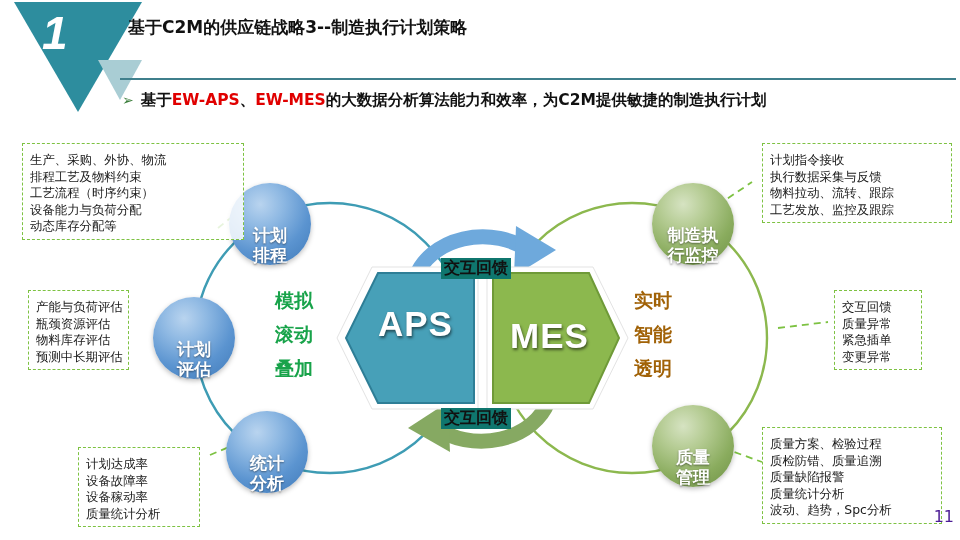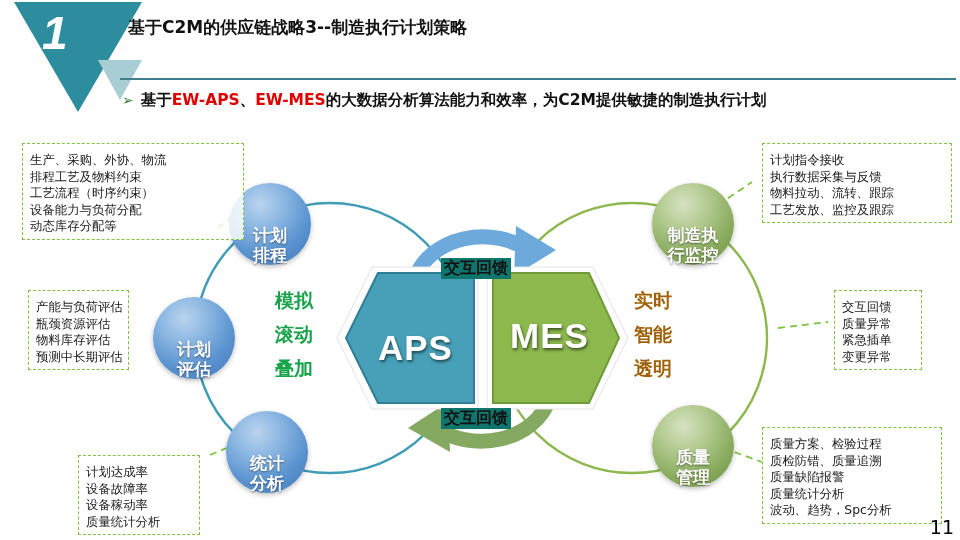--- a/index.html
+++ b/index.html
@@ -73,22 +73,22 @@
   }
   .kw.right{color:#a16207;}
 
   
   .fb{
     position:absolute;font-size:16px;font-weight:bold;color:#111111;
     background:#0f766e;padding:0 3px;
   }
 
   .pageno{
-    position:absolute;right:6px;bottom:2px;
-    font-size:19px;color:#000000;
+    position:absolute;right:6px;bottom:14px;
+    font-size:16px;color:#4c1d95;
   }
   svg{position:absolute;left:0;top:0;}
 </style>
 </head>
 <body>
 
 <div id="stage">
 
   <svg width="960" height="130">
     <polygon points="14,2 142,2 78,112" fill="#2d8d9e"></polygon>
@@ -121,21 +121,21 @@
     <path d="M548,402 A70,56 0 0 1 436,428" fill="none" stroke="#86a962" stroke-width="15" stroke-linecap="butt"></path>
     <polygon points="448,402 408,428 450,452" fill="#86a962"></polygon>
 
     <polygon points="372,267 478,267 478,409 372,409 337,338" fill="#ffffff" stroke="#e3e3e3" stroke-width="1"></polygon>
     <polygon points="378,273 474,273 474,403 378,403 346,338" fill="#47a0b8" stroke="#2e7e96" stroke-width="2"></polygon>
 
     <polygon points="487,267 593,267 628,338 593,409 487,409" fill="#ffffff" stroke="#e3e3e3" stroke-width="1"></polygon>
     <polygon points="493,273 589,273 619,338 589,403 493,403" fill="#8cb84e" stroke="#6f9a38" stroke-width="2"></polygon>
   </svg>
 
-  <div class="hex-label" style="left:378px;top:328px;">APS</div>
+  <div class="hex-label" style="left:378px;top:304px;">APS</div>
   <div class="hex-label" style="left:510px;top:316px;">MES</div>
 
   <div class="fb" style="left:441px;top:258px;">交互回馈</div>
   <div class="fb" style="left:441px;top:408px;">交互回馈</div>
 
   <div class="kw" style="left:275px;top:283px;">
     <div>模拟</div>
     <div>滚动</div>
     <div>叠加</div>
   </div>
@@ -185,21 +185,21 @@
     <div>动态库存分配等</div>
   </div>
 
   <div class="note" style="left:28px;top:290px;width:101px;">
     <div>产能与负荷评估</div>
     <div>瓶颈资源评估</div>
     <div>物料库存评估</div>
     <div>预测中长期评估</div>
   </div>
 
-  <div class="note" style="left:78px;top:447px;width:122px;margin-top:8px;">
+  <div class="note" style="left:78px;top:447px;width:122px;">
     <div>计划达成率</div>
     <div>设备故障率</div>
     <div>设备稼动率</div>
     <div>质量统计分析</div>
   </div>
 
   <div class="note" style="left:762px;top:143px;width:190px;">
     <div>计划指令接收</div>
     <div>执行数据采集与反馈</div>
     <div>物料拉动、流转、跟踪</div>

